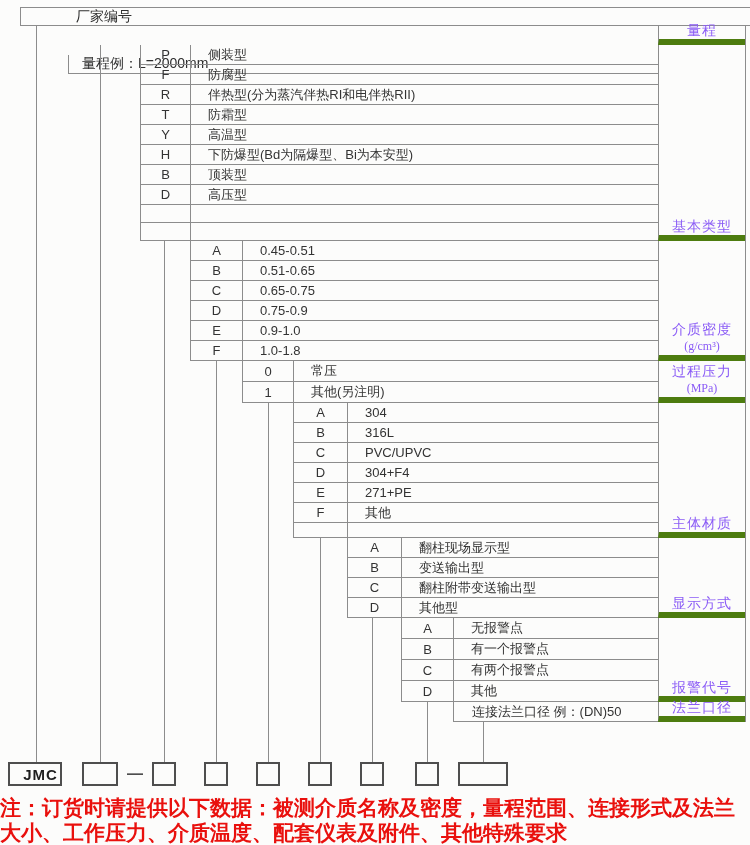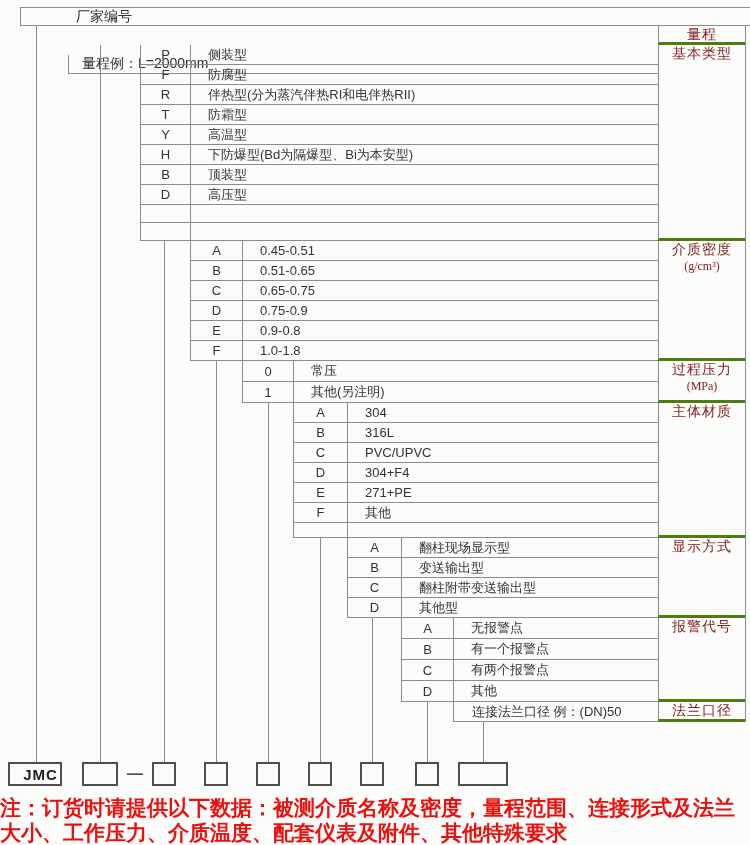--- a/index.html
+++ b/index.html
@@ -10,23 +10,23 @@
   .rangerow{position:absolute;box-sizing:border-box;border-left:1px solid #8c8c8c;border-bottom:1px solid #8c8c8c;display:flex;align-items:center;font-size:14px;color:#2e2e2e;margin-top:29px;}
   
   .sec{position:absolute;box-sizing:border-box;border-left:1px solid #8c8c8c;}
   .trow{display:flex;box-sizing:border-box;border-bottom:1px solid #8c8c8c;}
   .r20{height:20px;} .r21{height:21px;} .r18{height:18px;} .r15{height:15px;}
   .code{box-sizing:border-box;border-right:1px solid #8c8c8c;display:flex;align-items:center;justify-content:center;font-size:13px;flex:none;}
   .w50{width:50px;} .w51{width:51px;} .w52{width:52px;} .w54{width:54px;}
   .desc{flex:1;display:flex;align-items:center;padding-left:17px;font-size:13px;white-space:nowrap;overflow:hidden;}
   
   .labels{position:absolute;left:658px;top:26px;width:88px;box-sizing:border-box;border-right:1px solid #8c8c8c;}
-  .lcell{box-sizing:border-box;border-left:1px solid #8c8c8c;border-bottom:3px solid #4d7c0f;
-         display:flex;flex-direction:column;align-items:center;justify-content:flex-start;
-         font-family:"Liberation Serif","DejaVu Serif",serif;font-size:14px;letter-spacing:1px;color:#7f1d1d;line-height:17px;}
+  .lcell{box-sizing:border-box;border-left:1px solid #8c8c8c;border-bottom:6px solid #4d7c0f;
+         display:flex;flex-direction:column;align-items:center;justify-content:flex-end;
+         font-family:"Liberation Serif","DejaVu Serif",serif;font-size:14px;letter-spacing:1px;color:#8b5cf6;line-height:17px;}
   .lsub{font-size:12px;letter-spacing:0;}
   
   .vline{position:absolute;width:1px;background:#8c8c8c;}
   
   .obox{position:absolute;top:762px;height:24px;box-sizing:border-box;border:2px solid #4e4e4e;background:#fcfcfb;
         display:flex;align-items:center;justify-content:center;}
   .model{font-weight:bold;font-size:15px;color:#1e1e1e;letter-spacing:1px;padding-left:11px;}
   .dash{position:absolute;top:762px;height:24px;display:flex;align-items:center;justify-content:center;
         color:#4e4e4e;font-weight:bold;font-size:16px;}
   
@@ -100,21 +100,21 @@
     <div class="trow r20">
         <div class="code w52">C</div>
         <div class="desc">0.65-0.75</div>
       </div>
     <div class="trow r20">
         <div class="code w52">D</div>
         <div class="desc">0.75-0.9</div>
       </div>
     <div class="trow r20">
         <div class="code w52">E</div>
-        <div class="desc">0.9-0.8</div>
+        <div class="desc">0.9-1.0</div>
       </div>
     <div class="trow r20">
         <div class="code w52">F</div>
         <div class="desc">1.0-1.8</div>
       </div>
   </div>
 
   <div class="sec" style="left:242px;top:361px;width:416px;">
     <div class="trow r21">
         <div class="code w51">0</div>

